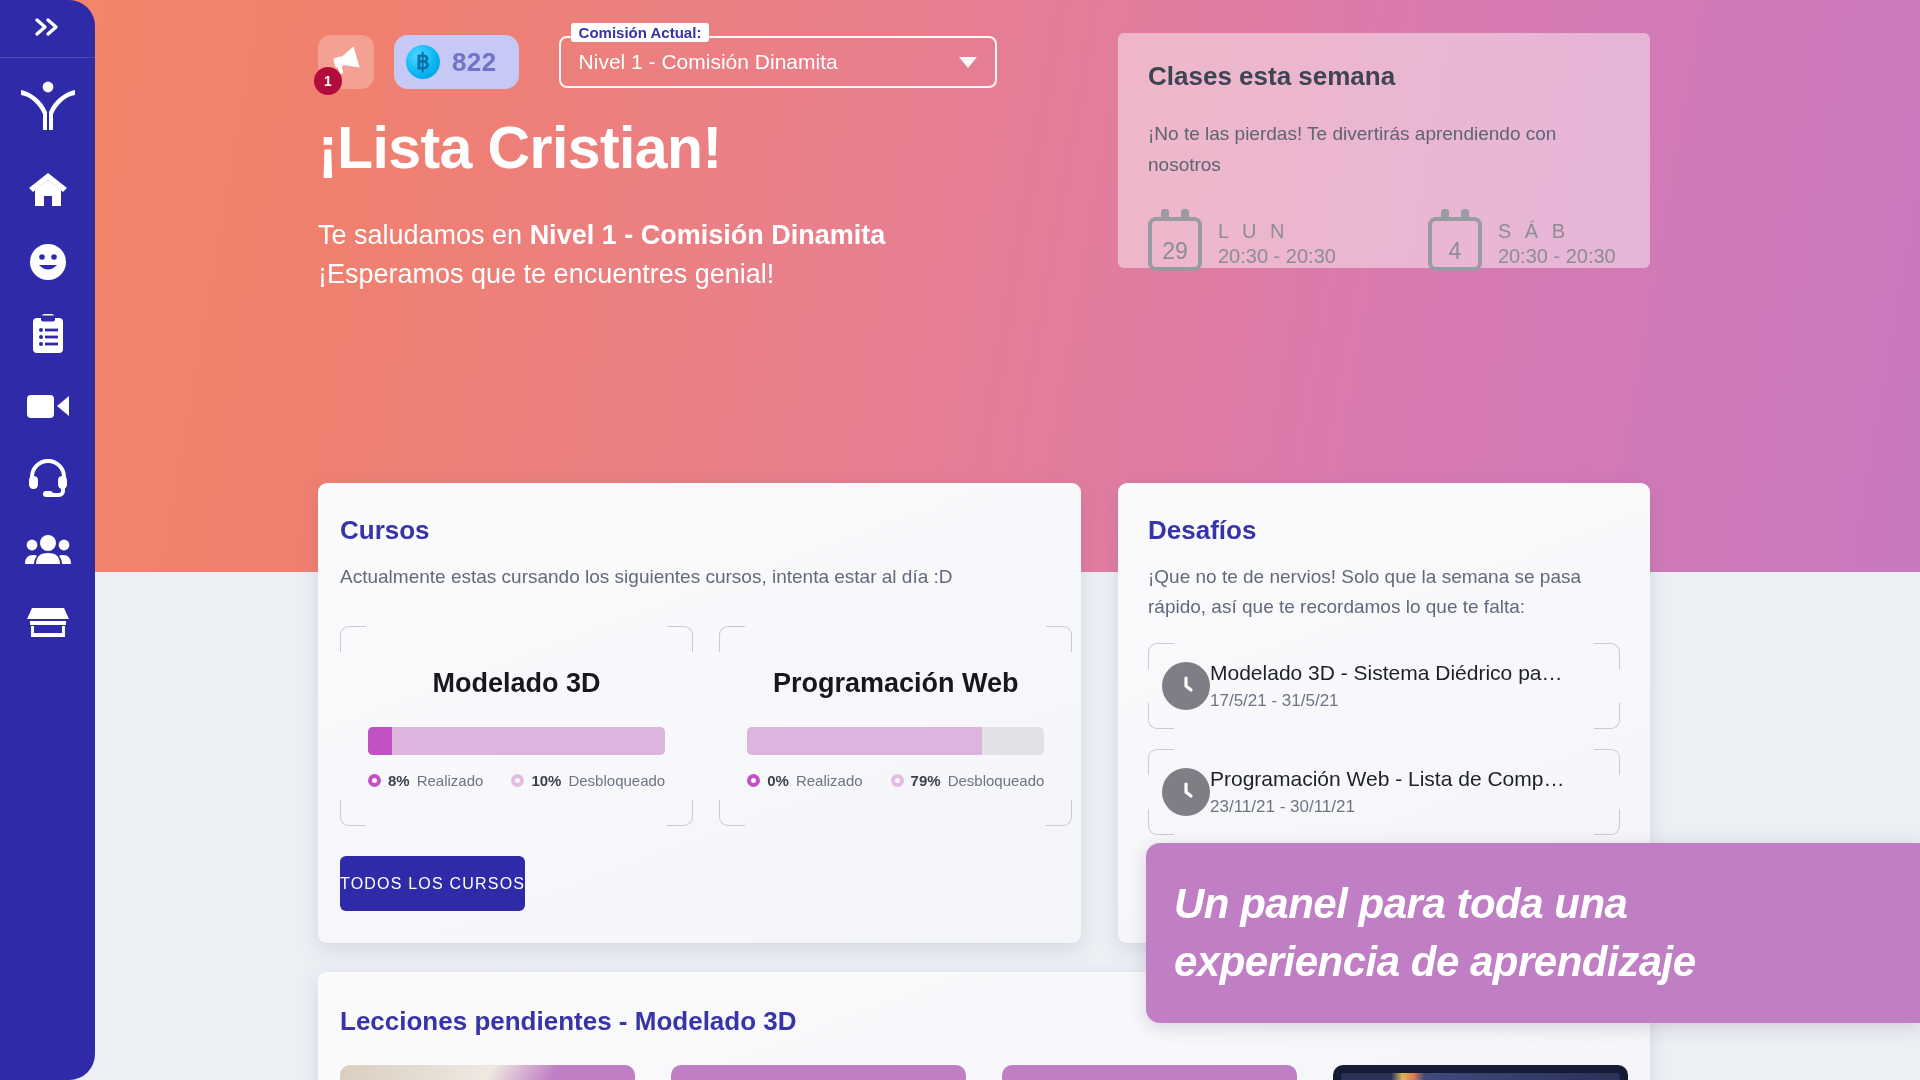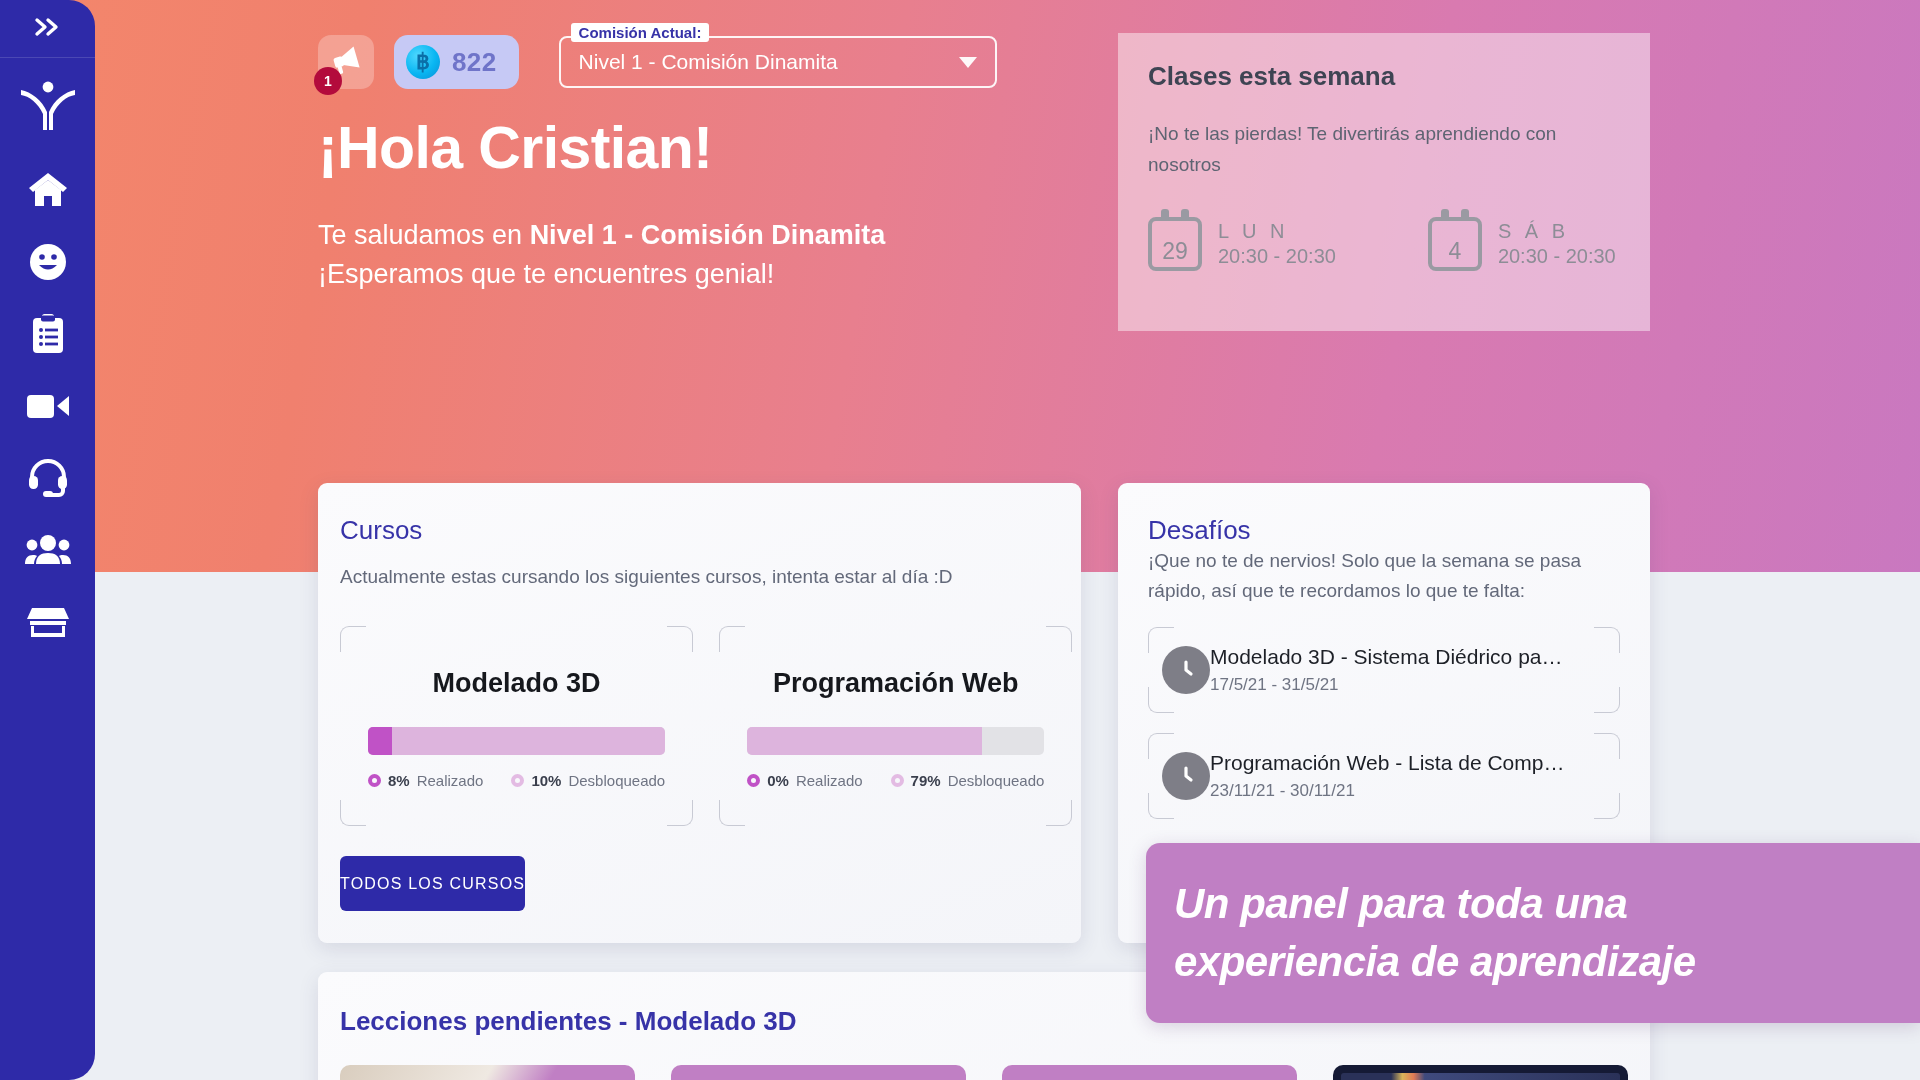--- a/index.html
+++ b/index.html
@@ -98,23 +98,23 @@
 
   
   .hero-text { position: absolute; left: 318px; top: 118px; z-index: 15; color: #fff; }
   .hero-title { font-size: 59px; font-weight: bold; letter-spacing: -0.6px; line-height: 1.05; }
   .hero-sub { margin-top: 36px; font-size: 27px; line-height: 1.45; font-weight: 400; }
   .hero-sub b { font-weight: bold; }
 
   
   .clases-card {
     position: absolute; left: 1118px; top: 33px;
-    width: 532px; height: 298px;
+    width: 532px; height: 235px;
     background: rgba(255,255,255,0.45);
-    border-radius: 0;
+    border-radius: 6px;
     padding: 28px 30px;
     z-index: 15;
   }
   .clases-title { font-size: 26px; font-weight: bold; color: #3e4453; }
   .clases-desc { margin-top: 26px; font-size: 19px; line-height: 1.65; color: #5e6472; max-width: 470px; }
   .clases-days { display: flex; gap: 92px; margin-top: 36px; }
   .day { display: flex; align-items: center; gap: 16px; }
   .cal {
     position: relative; width: 54px; height: 54px;
     border: 4px solid #9a9aa2; border-radius: 8px;
@@ -131,21 +131,21 @@
   .day-name { font-size: 20px; letter-spacing: 4px; }
   .day-time { font-size: 20px; margin-top: 2px; }
 
   
   .card {
     position: absolute;
     background: linear-gradient(160deg, #fbfbfd 0%, #f4f5f9 100%);
     border-radius: 9px;
     box-shadow: 0 6px 20px rgba(60,60,110,0.13);
   }
-  .card-title { font-size: 26px; font-weight: normal; color: #3733a8; }
+  .card-title { font-size: 26px; font-weight: bold; color: #3733a8; }
   .card-desc { font-size: 19px; line-height: 1.6; color: #63697a; }
 
   
   .brackets { position: absolute; inset: 0; pointer-events: none; }
   .brk { position: absolute; width: 26px; height: 26px; border-color: #c8cad4; border-style: solid; border-width: 0; }
   .brk.tl { left: 0; top: 0; border-left-width: 1px; border-top-width: 1px; border-top-left-radius: 9px; }
   .brk.tr { right: 0; top: 0; border-right-width: 1px; border-top-width: 1px; border-top-right-radius: 9px; }
   .brk.bl { left: 0; bottom: 0; border-left-width: 1px; border-bottom-width: 1px; border-bottom-left-radius: 9px; }
   .brk.br { right: 0; bottom: 0; border-right-width: 1px; border-bottom-width: 1px; border-bottom-right-radius: 9px; }
 
@@ -344,21 +344,21 @@
     <div class="commission-wrap">
       <span class="commission-label">Comisión Actual:</span>
       <div class="commission-select">
         <span>Nivel 1 - Comisión Dinamita</span>
         <span class="caret"></span>
       </div>
     </div>
   </div>
 
   <div class="hero-text">
-    <h1 class="hero-title">¡Hola Cristian!</h1>
+    <h1 class="hero-title">¡Lista Cristian!</h1>
     <div class="hero-sub">
       <div><span>Te saludamos en </span><b>Nivel 1 - Comisión Dinamita</b></div>
       <div>¡Esperamos que te encuentres genial!</div>
     </div>
   </div>
 
   <section class="clases-card">
     <div class="clases-title">Clases esta semana</div>
     <div class="clases-desc">¡No te las pierdas! Te divertirás aprendiendo con nosotros</div>
     <div class="clases-days">
@@ -437,21 +437,21 @@
           </div>
         </div>
       </div>
     </div>
     <button class="btn-all">TODOS LOS CURSOS</button>
   </section>
 
   <section class="card" id="desafios-card">
     <div class="desafios-inner">
       <div class="card-title">Desafíos</div>
-      <div class="card-desc" style="">¡Que no te de nervios! Solo que la semana se pasa rápido, así que te recordamos lo que te falta:</div>
+      <div class="card-desc" style="margin-top:16px">¡Que no te de nervios! Solo que la semana se pasa rápido, así que te recordamos lo que te falta:</div>
 
       <div class="challenge">
         <div class="brackets">
           <i class="brk tl"></i>
             <i class="brk tr"></i>
             <i class="brk bl"></i>
             <i class="brk br"></i>
         </div>
         <span class="clock">
           <svg width="26" height="26" viewBox="0 0 26 26">

